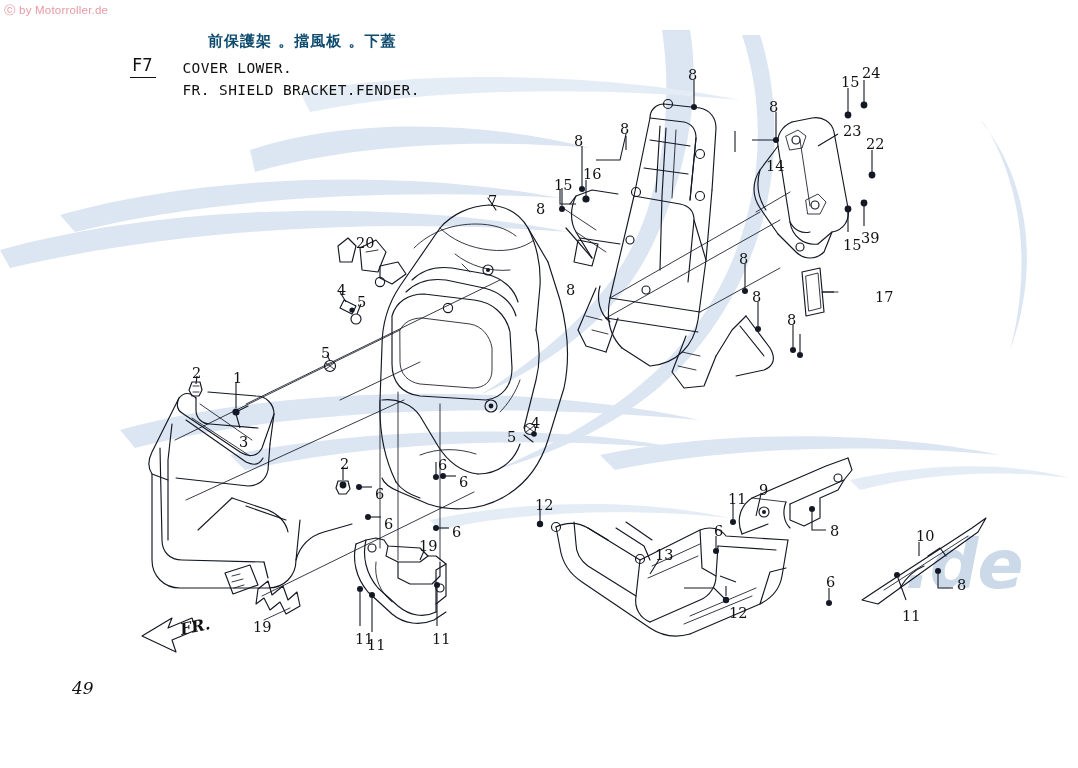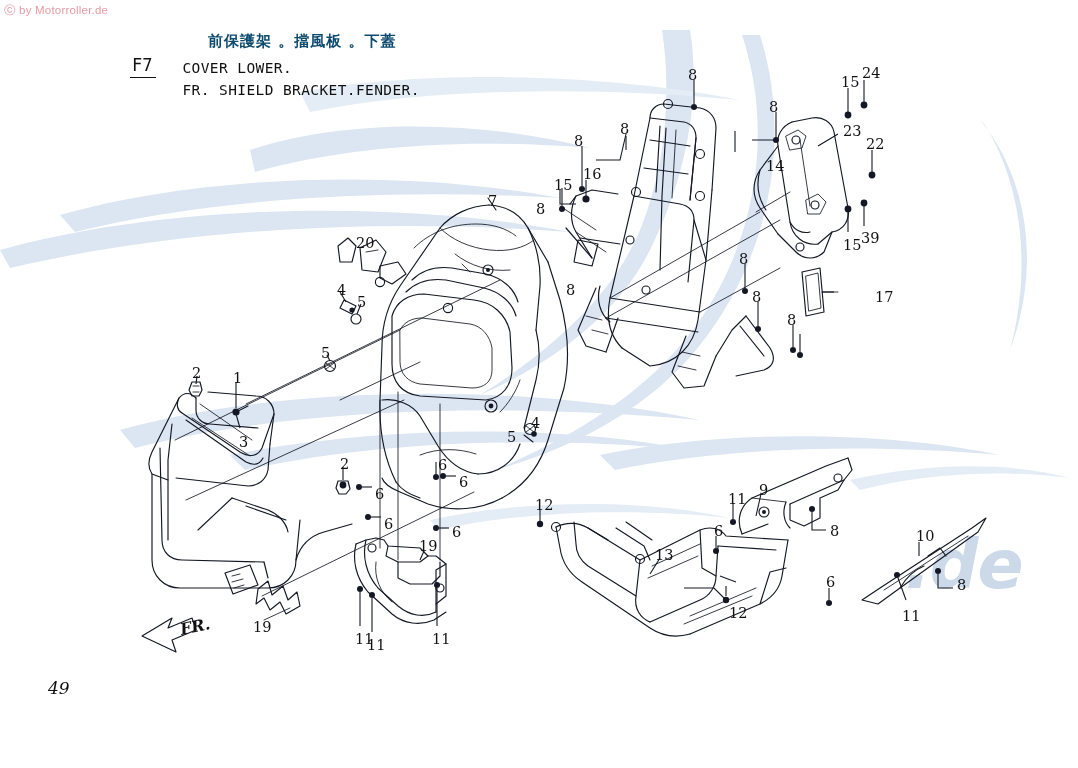--- a/index.html
+++ b/index.html
@@ -20,21 +20,21 @@
   
   .hdr{position:absolute;left:130px;top:32px;}
   .hdr-cjk{font-family:"DejaVu Sans",sans-serif;font-weight:700;font-size:15px;
            color:#0c4a6e;letter-spacing:1px;margin-left:78px;}
   .hdr-row{display:flex;align-items:flex-start;margin-top:6px;}
   .hdr-code{font-family:"DejaVu Sans Mono",monospace;font-size:17px;color:#111;
             border-bottom:1.6px solid #111;padding:0 4px 2px 2px;line-height:1.05;}
   .hdr-lines{margin-left:26px;font-family:"DejaVu Sans Mono",monospace;font-size:14.5px;
              color:#111;line-height:1.55;letter-spacing:.4px;white-space:nowrap;}
 
-  .page-num{position:absolute;left:48px;top:678px;font-family:"DejaVu Serif",serif;
+  .page-num{position:absolute;left:72px;top:678px;font-family:"DejaVu Serif",serif;
             font-style:italic;font-size:17px;color:#111;}
 
   .fr-label{position:absolute;left:180px;top:617px;font-family:"DejaVu Serif",serif;
             font-style:italic;font-weight:700;font-size:16px;color:#111;
             transform:rotate(-12deg);}
 
   
   svg.art{position:absolute;left:0;top:0;width:1078px;height:768px;}
   .ln{fill:none;stroke:#141824;stroke-width:1.15;stroke-linecap:round;stroke-linejoin:round;}
   .ln-t{fill:none;stroke:#141824;stroke-width:.85;stroke-linecap:round;stroke-linejoin:round;}

